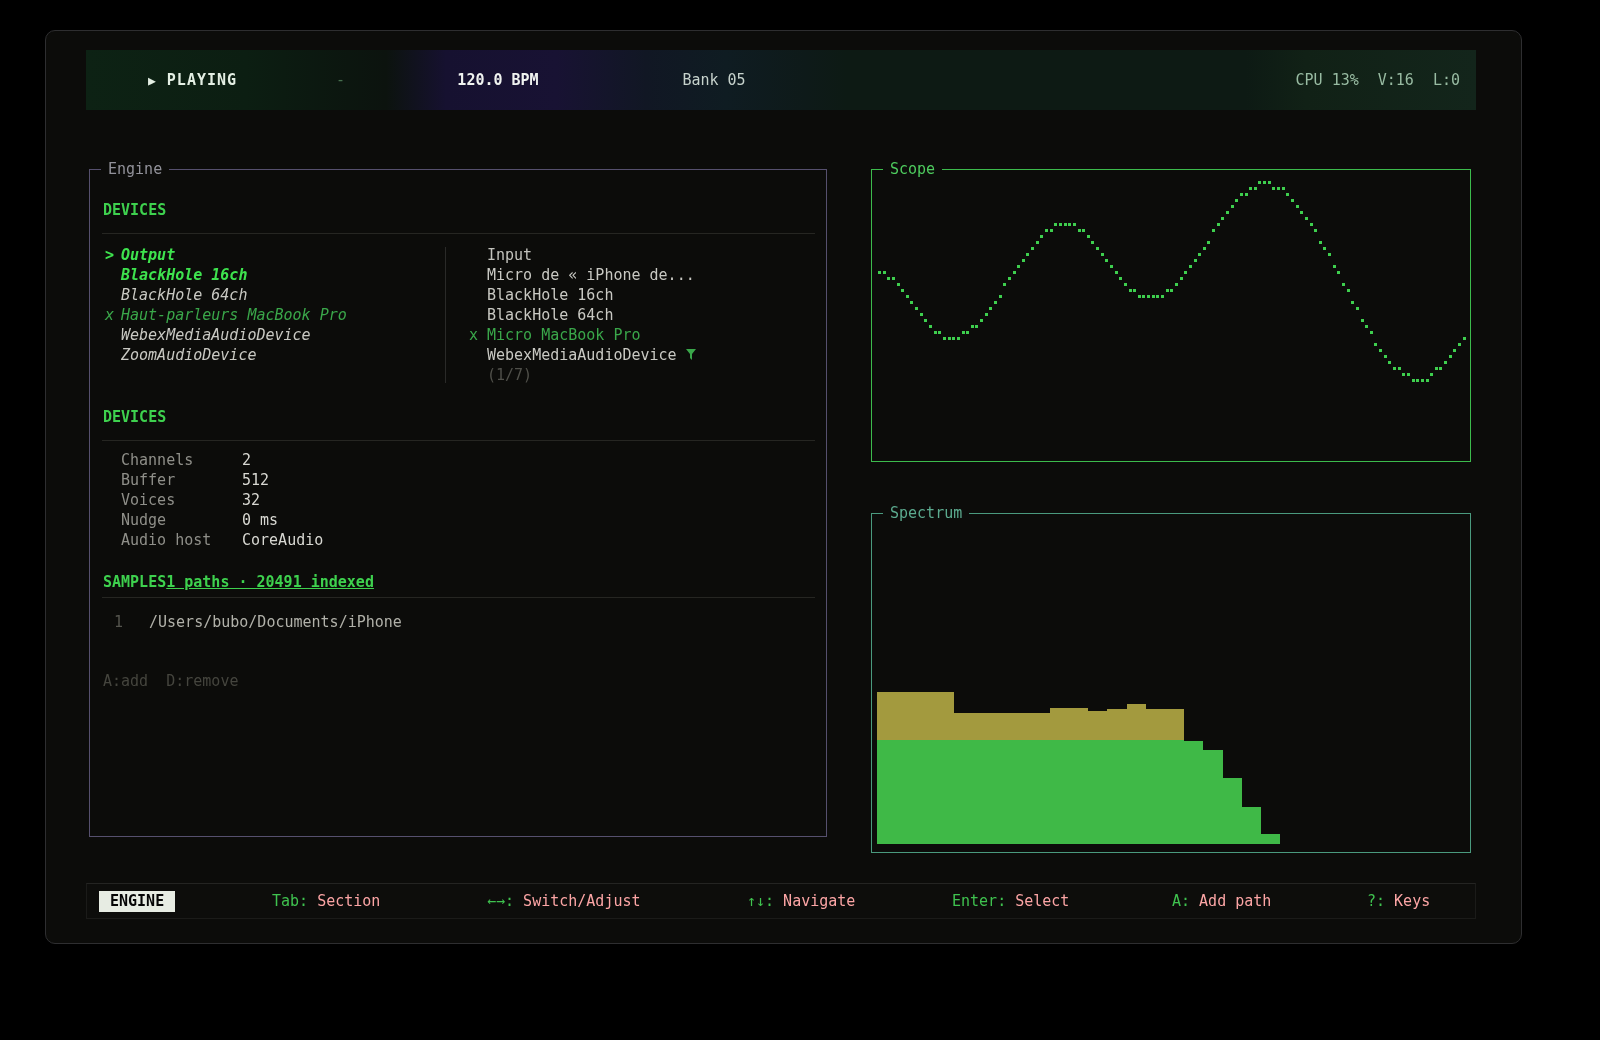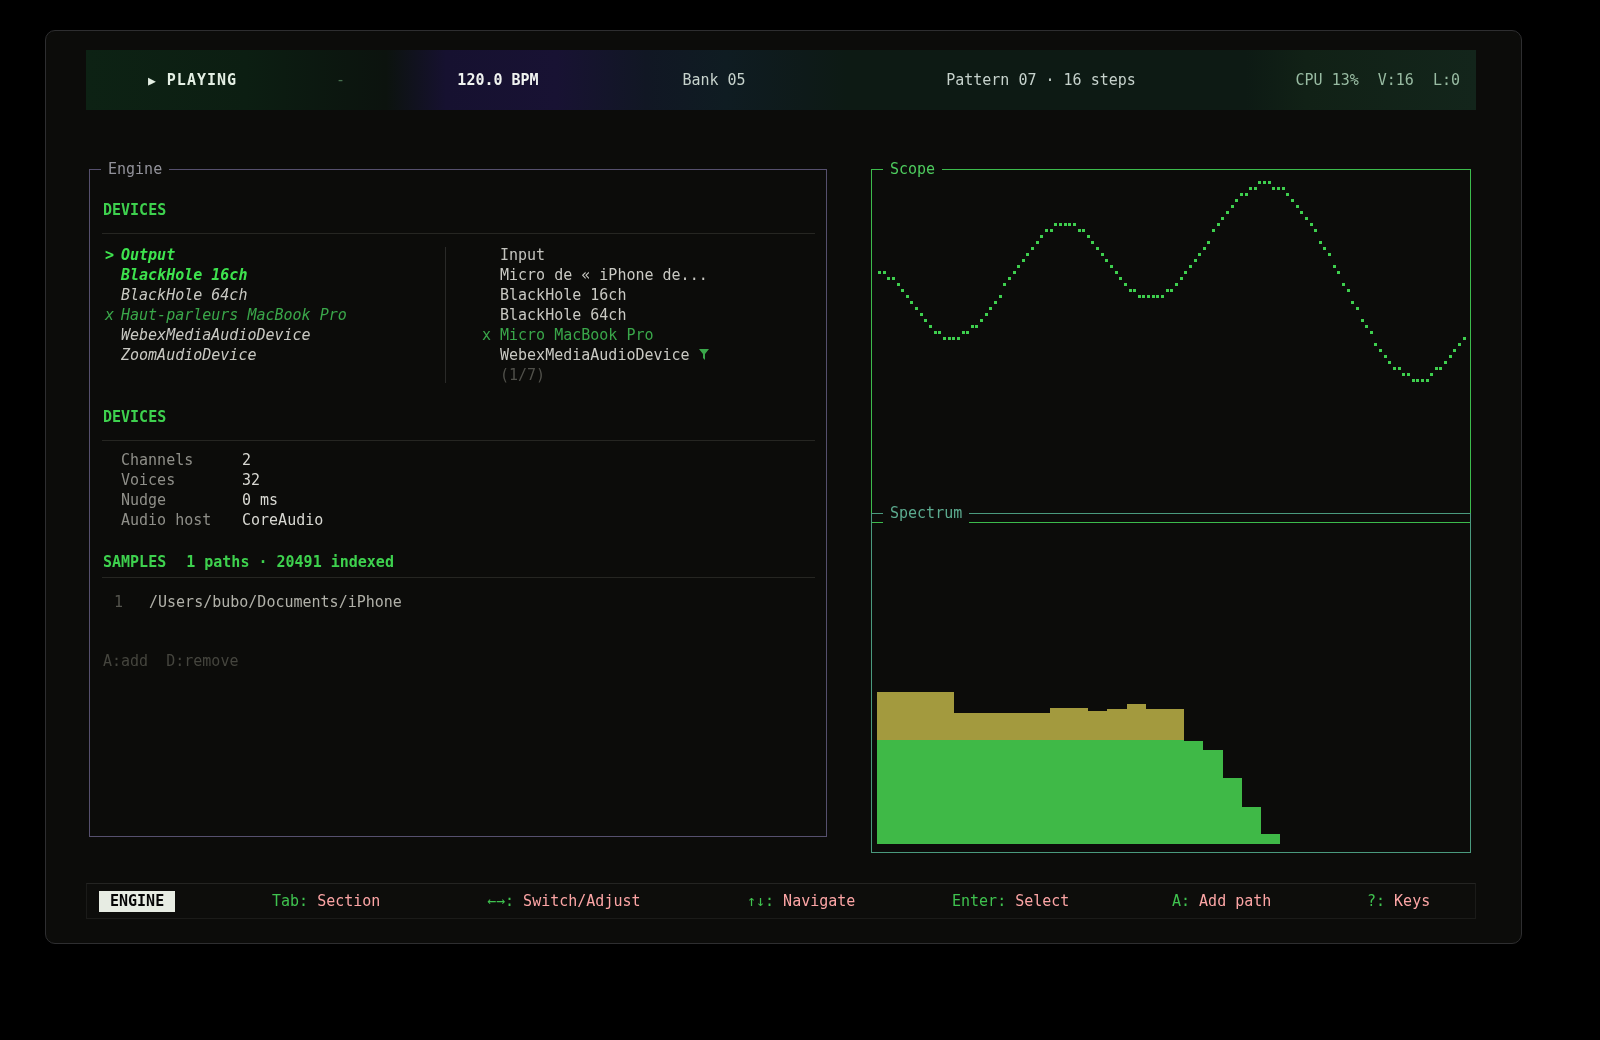--- a/index.html
+++ b/index.html
@@ -47,52 +47,52 @@
   .tp-v{margin-left:19px;}
 
   
   .panel{position:absolute;border:1px solid;box-sizing:border-box;}
   .panel-label{
     position:absolute;top:-11px;left:11px;background:#0c0c0a;
     padding:0 7px;font-size:15px;line-height:20px;
   }
   .engine{left:43px;top:138px;width:738px;height:668px;border-color:#56506e;}
   .engine .panel-label{color:#92929a;}
-  .scope{left:825px;top:138px;width:600px;height:354px;border-color:#3cbb4c;}
+  .scope{left:825px;top:138px;width:600px;height:293px;border-color:#3cbb4c;}
   .scope .panel-label{color:#4ecc5e;}
   .spectrum{left:825px;top:482px;width:600px;height:340px;border-color:#4a9a7e;}
   .spectrum .panel-label{color:#5cab8f;}
 
   
   .sec-h{color:#3ed14e;font-weight:bold;white-space:pre;}
   .devices-h{margin:30px 0 0 13px;height:20px;line-height:20px;}
   .sep{border:0;border-top:1px solid #262622;margin:13px 11px 0 12px;height:0;}
   .dev-cols{display:flex;margin-top:11px;}
   .dev-col.out{width:355px;font-style:italic;}
   .dev-divider{width:1px;background:#2a2a28;margin:2px 0;}
-  .dev-col.in{margin-left:36px;}
+  .dev-col.in{margin-left:23px;}
   .dev-row{height:20px;line-height:20px;white-space:pre;}
   .dev-col.out .dev-row{padding-left:15px;}
   .prefix{display:inline-block;width:16px;}
   .dev-col.in .prefix{width:18px;}
   .dev-row.cursor-header,.dev-row.selected{color:#3ee34e;font-weight:bold;}
   .dev-row.header{color:#c3c3bd;}
   .dev-row.normal{color:#c9c9c3;}
   .dev-row.active{color:#3aa74a;}
   .dev-row.muted{color:#50504a;}
   .funnel{margin-left:9px;vertical-align:-1px;}
 
   .settings-h{margin:22px 0 0 13px;height:20px;line-height:20px;}
   .set-wrap{margin-top:9px;}
   .set-row{height:20px;line-height:20px;margin-left:31px;white-space:pre;}
   .set-label{display:inline-block;width:121px;color:#8f8f89;}
   .set-value{color:#d8d8d2;}
 
   .samples-h{margin:22px 0 0 13px;height:20px;line-height:20px;white-space:pre;}
-  .samples-sum{margin-left:20px;}
+  .samples-sum{margin-left:0;text-decoration:underline;}
   .engine .sep.samples-sep{margin-top:5px;}
   .paths-wrap{margin-top:14px;}
   .path-row{height:20px;line-height:20px;margin-left:15px;white-space:pre;}
   .path-idx{display:inline-block;width:18px;text-align:right;color:#55554e;}
   .path-text{margin-left:26px;color:#b1b1a9;}
   .samples-hint{margin:40px 0 0 13px;color:#45453e;white-space:pre;}
 
   
   .scope-body,.spectrum-body{position:absolute;left:0;top:0;right:0;bottom:0;overflow:hidden;}
   .dot{position:absolute;width:3px;height:3px;background:#3ecf4e;}
@@ -116,21 +116,20 @@
 
 <div class="window">
 
   <div class="content">
 
     <div class="topbar">
       <span class="tp-play"><span class="play-icon">▶</span><span>PLAYING</span></span>
       <span class="tp-dash">-</span>
       <span class="tp-bpm">120.0 BPM</span>
       <span class="tp-bank">Bank 05</span>
-      <span class="tp-pattern">Pattern 07 · 16 steps</span>
       <span class="tp-cpu"><span>CPU 13%</span><span class="tp-v">V:16</span><span class="tp-v">L:0</span></span>
     </div>
 
     <div class="panel engine">
       <span class="panel-label">Engine</span>
 
       <div class="sec-h devices-h">DEVICES</div>
       <div class="sep"></div>
 
       <div class="dev-cols">
@@ -153,20 +152,21 @@
                 <polygon points="0,1 10,1 6,6 6,12 4,10 4,6" fill="#3aa74a"></polygon>
               </svg></div>
             <div class="dev-row muted"><span class="prefix"></span><span>(1/7)</span></div>
           </div>
       </div>
 
       <div class="sec-h settings-h">DEVICES</div>
       <div class="sep"></div>
       <div class="set-wrap" id="settings-grid">
           <div class="set-row"><span class="set-label">Channels</span><span class="set-value">2</span></div>
+          <div class="set-row"><span class="set-label">Buffer</span><span class="set-value">512</span></div>
           <div class="set-row"><span class="set-label">Voices</span><span class="set-value">32</span></div>
           <div class="set-row"><span class="set-label">Nudge</span><span class="set-value">0 ms</span></div>
           <div class="set-row"><span class="set-label">Audio host</span><span class="set-value">CoreAudio</span></div>
         </div>
 
       <div class="samples-h"><span class="sec-h">SAMPLES</span><span class="sec-h samples-sum">1 paths · 20491 indexed</span></div>
       <div class="sep samples-sep"></div>
       <div class="paths-wrap" id="sample-paths">
           <div class="path-row"><span class="path-idx">1</span><span class="path-text">/Users/bubo/Documents/iPhone</span></div>
         </div>

